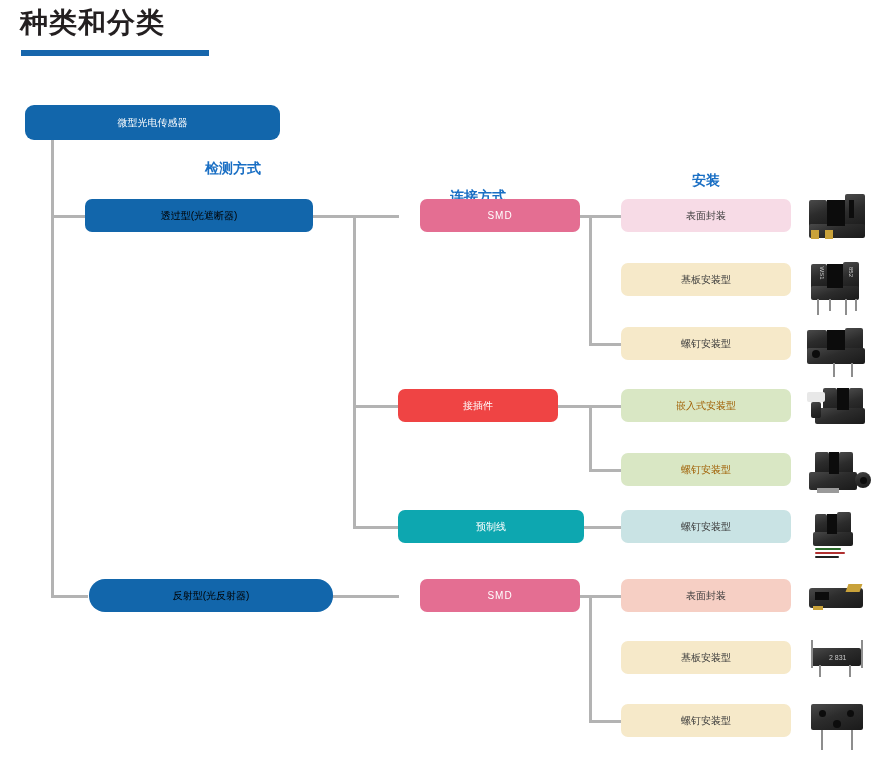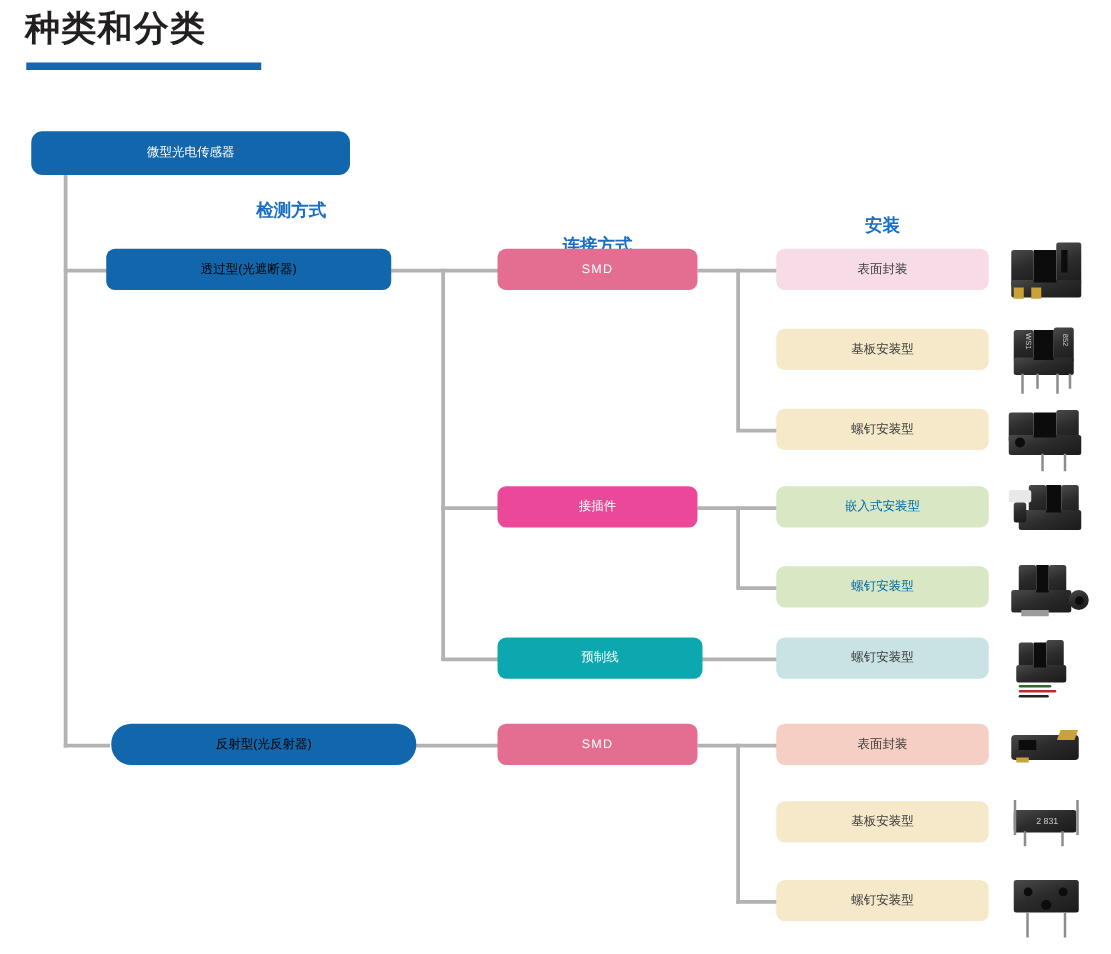--- a/index.html
+++ b/index.html
@@ -61,27 +61,27 @@
     align-items: center;
     justify-content: center;
     border-radius: 7px;
     font-size: 10px;
     line-height: 1.1;
     text-align: center;
     white-space: nowrap;
   }
   .node.root   { background:#1266ab; color:#ffffff; border-radius:9px; }
   .node.blue   { background:#1266ab; color:#000000; }
-  .node.pink   { background:#e46e92; color:#ffffff; letter-spacing:1px; }
-  .node.green  { background:#ec4899; color:#ffffff; }
+  .node.pink   { background:#e46e92; color:#ffffff; letter-spacing:1px;margin-left:22px; }
+  .node.green  { background:#ef4444; color:#ffffff; }
   .node.teal   { background:#0da7b0; color:#ffffff; }
   .node.lpink  { background:#f7dbe6; color:#3b3b3b; }
   .node.lpink2 { background:#f6cfc4; color:#3b3b3b; }
   .node.cream  { background:#f6e9c9; color:#3b3b3b; }
-  .node.lgreen { background:#d9e7c4; color:#0369a1; }
+  .node.lgreen { background:#d9e7c4; color:#a16207; }
   .node.lblue  { background:#c9e3e4; color:#3b3b3b; }
 
   
   .photo {
     position: absolute;
     width: 72px;
     height: 62px;
   }
   .photo .body {
     position: absolute;
@@ -148,21 +148,21 @@
   <div class="node blue" style="left:89px; top:579px; width:244px; height:33px;border-radius:16px;">
     <span>反射型(光反射器)</span>
   </div>
 
   <div class="node pink" style="left:398px; top:199px; width:160px; height:33px;">
     <span>SMD</span>
   </div>
   <div class="node green" style="left:398px; top:389px; width:160px; height:33px;">
     <span>接插件</span>
   </div>
-  <div class="node teal" style="left:398px; top:510px; width:164px; height:33px;">
+  <div class="node teal" style="left:398px; top:510px; width:186px; height:33px;">
     <span>预制线</span>
   </div>
   <div class="node pink" style="left:398px; top:579px; width:160px; height:33px;">
     <span>SMD</span>
   </div>
 
   <div class="node lpink" style="left:621px; top:199px; width:170px; height:33px;">
     <span>表面封装</span>
   </div>
   <div class="node cream" style="left:621px; top:263px; width:170px; height:33px;">

